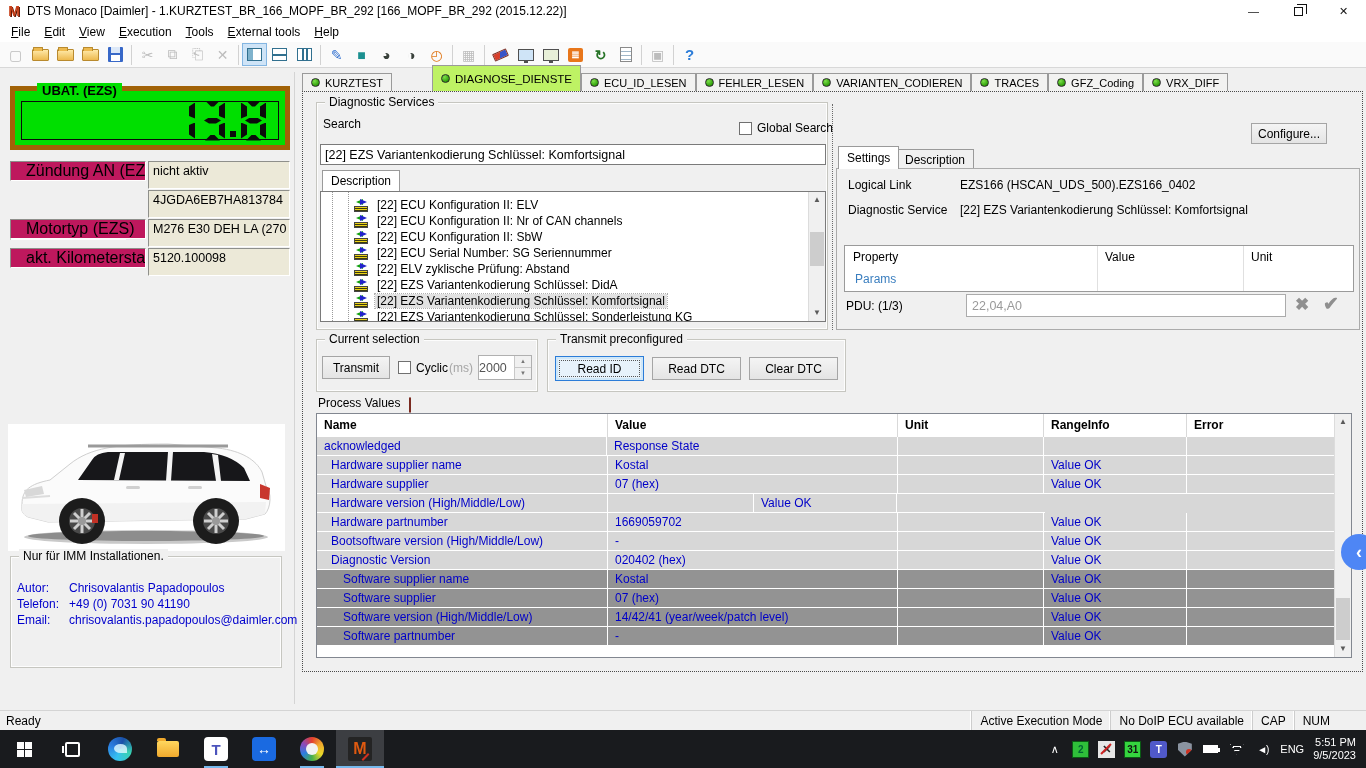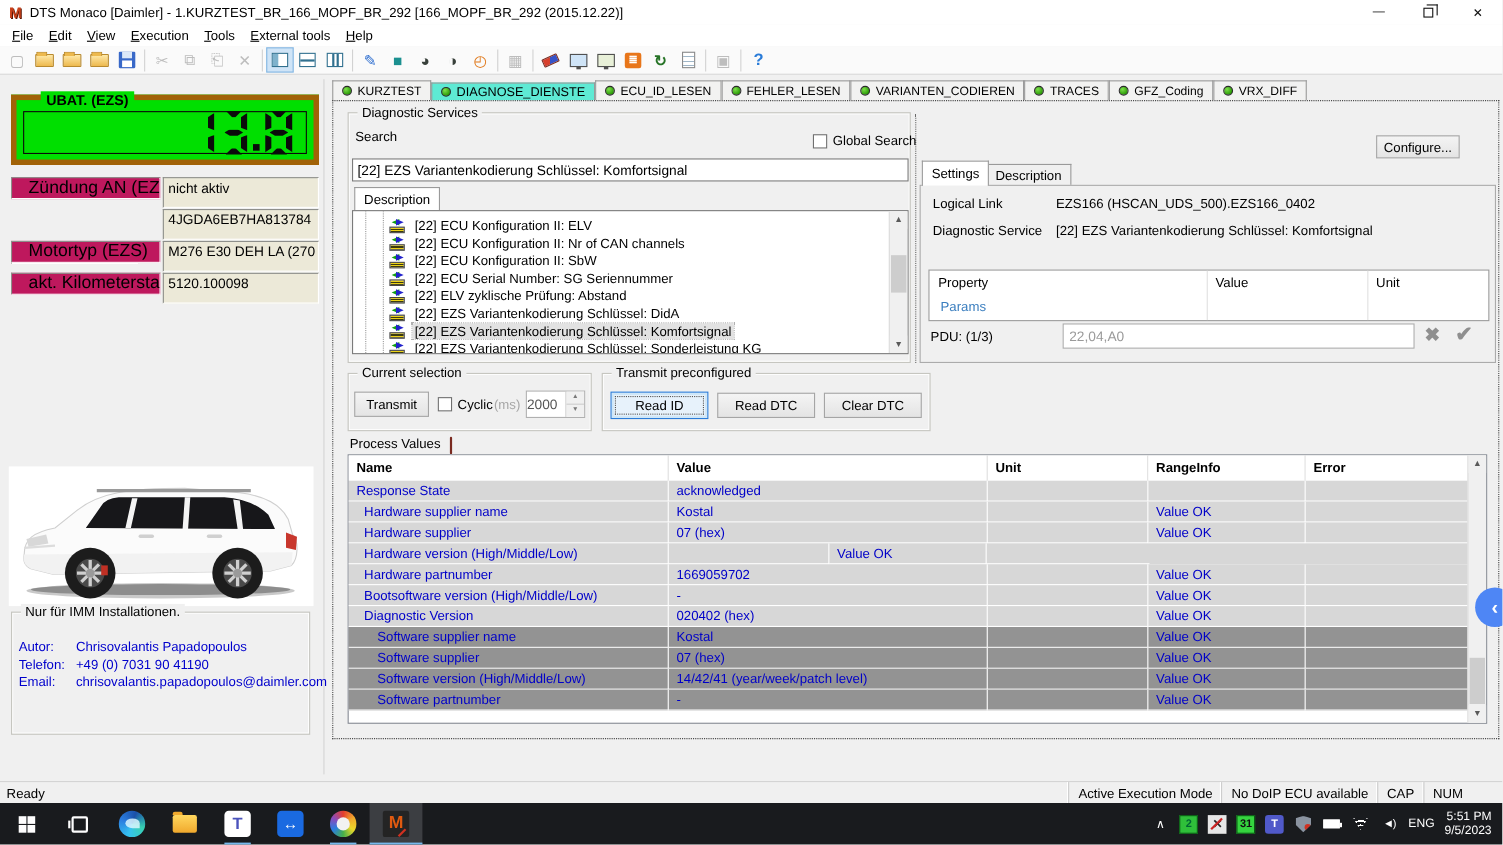--- a/index.html
+++ b/index.html
@@ -35,21 +35,21 @@
   .lay.c::after{content:"";position:absolute;left:4px;top:0;width:2px;height:11px;background:#31708f;box-shadow:4px 0 0 #31708f;}
   .eraser{width:15px;height:8px;transform:rotate(-24deg);background:linear-gradient(115deg,#d8402c 0 48%,#3753c8 48% 100%);border:1px solid #7a2a20;border-radius:1px;}
   .ecuic{width:15px;height:14px;background:#e8761a;border-radius:2px;color:#fff;font-size:10px;line-height:14px;text-align:center;font-weight:bold;}
   .monic{width:16px;height:12px;border:1px solid #505050;background:#cfe4f7;position:relative;}
   .monic::after{content:"";position:absolute;left:5px;bottom:-3px;width:4px;height:3px;background:#505050;}
   .pageic{width:12px;height:15px;border:1px solid #8a8a8a;background:#fff repeating-linear-gradient(to bottom,transparent 0 3px,#9fb6c8 3px 4px);}
 
   
   .tabrow{left:302px;top:70px;height:21px;display:flex;align-items:flex-end;}
   .vtab{display:inline-flex;align-items:center;gap:5px;border:1px solid #9a9a9a;border-bottom:none;background:#f2f2f1;height:18px;padding:0 8px;font-size:11px;}
-  .vtab.active{background:#5eead4;height:16px;font-size:11.5px;position:relative;z-index:2;}
+  .vtab.active{background:#bef264;height:26px;font-size:11.5px;position:relative;z-index:2;margin-left:40px;}
   .tabdot{width:9px;height:9px;border-radius:50%;background:radial-gradient(circle at 35% 30%,#7de04a,#2f9e0a 70%,#1c6a04);border:1px solid #2a2a2a;}
   .page{left:302px;top:91px;width:1061px;height:581px;border:1px dotted #4a4a4a;background:#f0f0f0;}
   .vsep-dot{left:832px;top:104px;width:1px;height:226px;border-left:1px dotted #6a6a6a;}
 
   
   .leftpanel{left:4px;top:72px;width:291px;height:632px;background:#f0f0f0;border-right:1px solid #d4d4d4;}
   .ubat{left:10px;top:86px;width:280px;height:64px;background:#00df00;border:5px solid #a16207;}
   .ubat-legend{position:absolute;left:22px;top:-8px;background:#00df00;padding:0 5px;font-weight:bold;font-size:13px;}
   .ubat-bezel{position:absolute;left:6px;top:10px;right:6px;bottom:5px;border:1px solid #0a0a0a;display:flex;align-items:center;justify-content:flex-end;padding-right:12px;gap:5px;}
   .segdigit{position:relative;width:25px;height:40px;}
@@ -535,22 +535,22 @@
   <span class="abs" style="left:409px;top:398px;"><span class="eraser"></span></span>
 
   <div class="abs pvtable">
     <span class="pvhead" style="left:0;width:291px;">Name</span>
     <span class="pvhead" style="left:291px;width:290px;">Value</span>
     <span class="pvhead" style="left:581px;width:146px;">Unit</span>
     <span class="pvhead" style="left:727px;width:143px;">RangeInfo</span>
     <span class="pvhead" style="left:870px;width:148px;border-right:none;">Error</span>
 
     <div class="pvrow lv0" style="top:23px;">
-      <span class="pvcell c1">Response State</span>
-        <span class="pvcell c2">acknowledged</span>
+      <span class="pvcell c2">acknowledged</span>
+        <span class="pvcell c1">Response State</span>
         <span class="pvcell c3"></span>
         <span class="pvcell c4"></span>
         <span class="pvcell c5"></span>
     </div>
     <div class="pvrow lv1" style="top:42px;">
       <span class="pvcell c1">Hardware supplier name</span>
         <span class="pvcell c2">Kostal</span>
         <span class="pvcell c3"></span>
         <span class="pvcell c4">Value OK</span>
         <span class="pvcell c5"></span>

